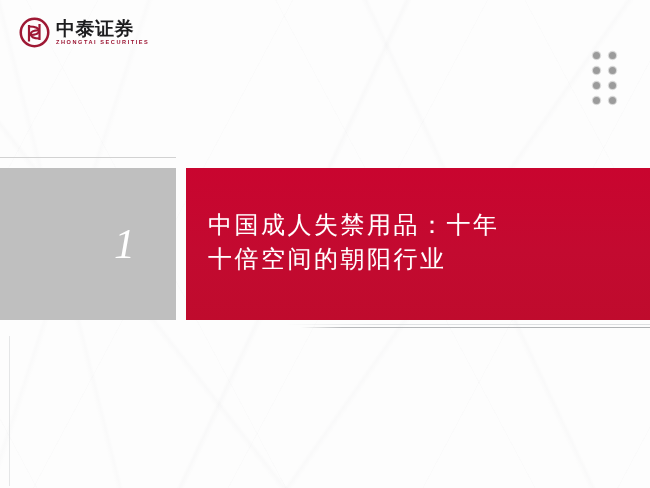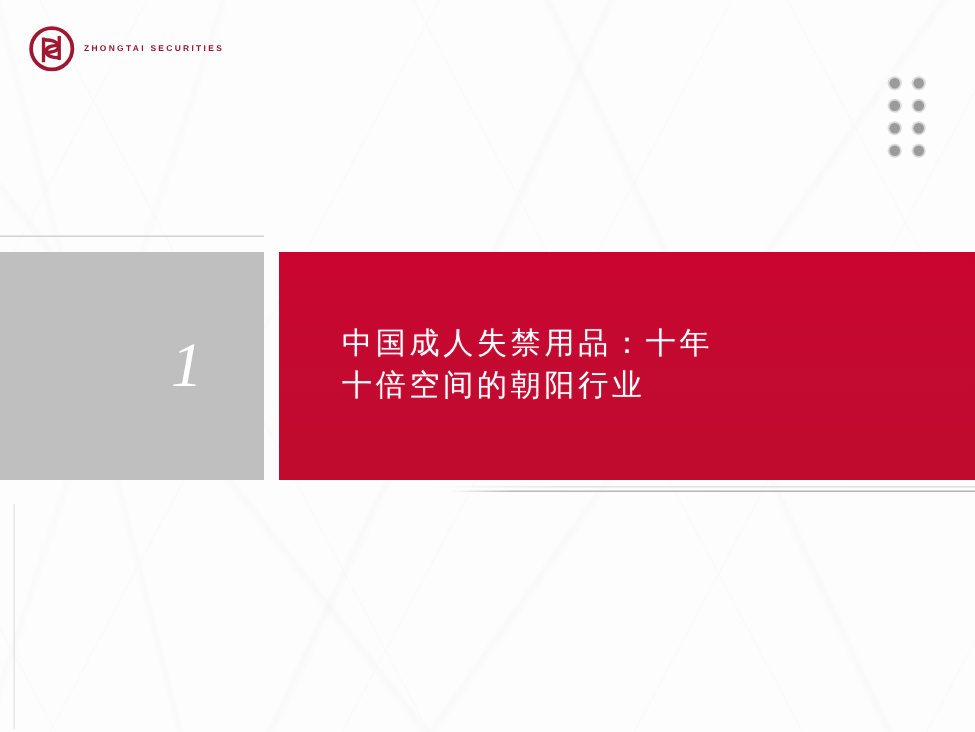--- a/index.html
+++ b/index.html
@@ -161,28 +161,27 @@
     width: 464px;
     height: 152px;
     background: #c8102e;
     background: linear-gradient(180deg, #c9052f 0%, #c30a30 55%, #bf0b2d 100%);
   }
   .title-text {
     position: absolute;
     left: 22px;
     top: 50%;
     transform: translateY(-50%);
-    font-family: Liberation Serif, serif;
-    font-size: 20px;
+    font-family: Liberation Mono, monospace;
+    font-size: 24px;
     line-height: 1.42;
     color: #ffffff;
     letter-spacing: 2.5px;
     white-space: pre-line;
     text-shadow: 0 0 1px rgba(255,255,255,0.25);
-    margin-left: 20px;
   }
 
   
   .rule-under {
     position: absolute;
     left: 300px;
     top: 327px;
     width: 350px;
     height: 1px;
     background: linear-gradient(90deg, rgba(190,190,190,0) 0%, #b6b8ba 12%, #b0b2b4 100%);
@@ -220,20 +219,21 @@
     <span class="logo-mark">
       <svg width="31" height="31" viewBox="0 0 62 62" xmlns="http://www.w3.org/2000/svg">
         <circle cx="31" cy="31" r="27.5" fill="none" stroke="#9e1834" stroke-width="5"></circle>
         <path d="M20 16 L20 49" stroke="#9e1834" stroke-width="4.4" fill="none" stroke-linecap="butt"></path>
         <path d="M20 19 C 34 19, 40 23, 40 28 C 40 33, 33.5 36, 21 36" stroke="#9e1834" stroke-width="4.4" fill="none" stroke-linecap="butt"></path>
         <path d="M41 14 L41 46" stroke="#9e1834" stroke-width="4.4" fill="none"></path>
         <path d="M41 43 C 29 43, 23.5 39, 23.5 34 C 23.5 29.5, 30 26.5, 41 26.5" stroke="#9e1834" stroke-width="4.4" fill="none"></path>
       </svg>
     </span>
     <span class="logo-text">
+      <span class="logo-cn">中泰证券</span>
       <span class="logo-en">ZHONGTAI SECURITIES</span>
     </span>
   </div>
 
   <div class="dot-grid">
     <span class="dot"></span>
     <span class="dot"></span>
     <span class="dot"></span>
     <span class="dot"></span>
     <span class="dot"></span>

